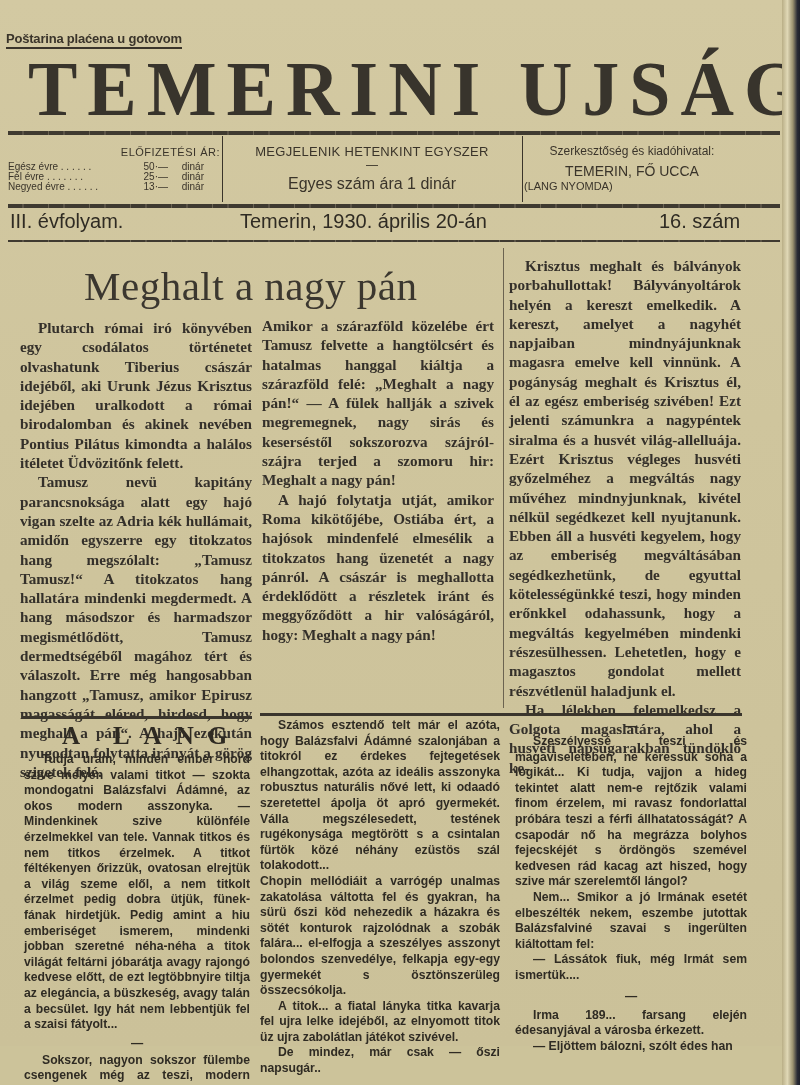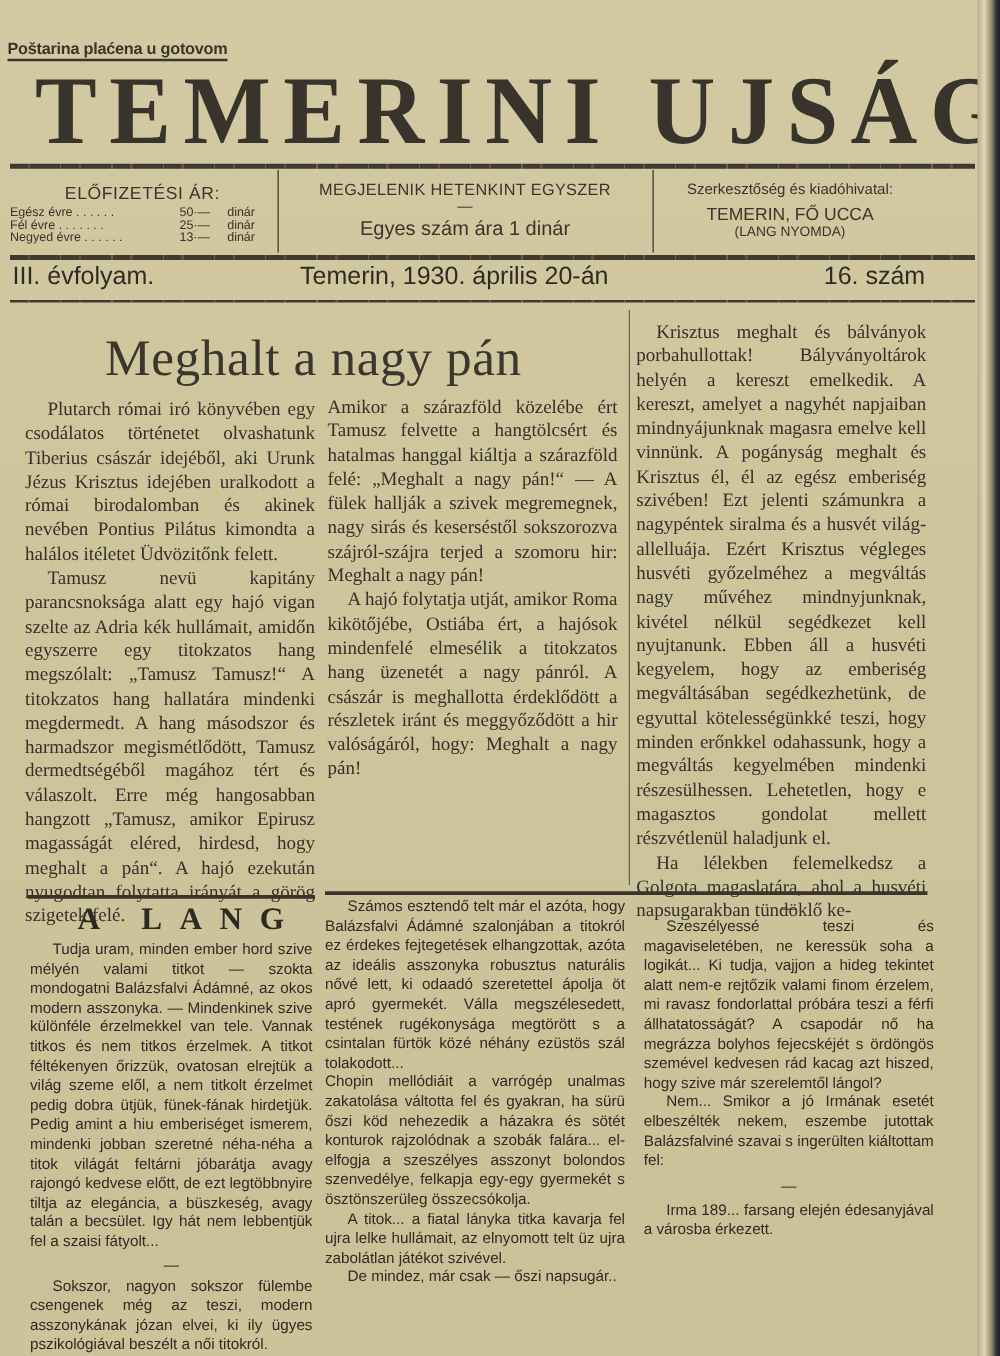--- a/index.html
+++ b/index.html
@@ -32,38 +32,38 @@
   .rule {
     position: absolute; left: 8px; width: 772px; height: 4px;
     background: repeating-linear-gradient(90deg, #3f3a30 0 14px, #5a5346 14px 16px, #3f3a30 16px 40px, #6b6453 40px 41px);
   }
   .rule.thin { height: 2px; }
   .info-box {
     position: absolute; top: 138px; height: 62px;
     font-family: "Liberation Sans", sans-serif; color: #3a342a;
   }
   .sep-v { position: absolute; top: 136px; width: 1px; height: 66px; background: #3a342a; }
-  .sub-title { text-align: center; font-size: 14px; letter-spacing: 0.5px; margin-top: 8px; }
+  .sub-title { text-align: right; font-size: 11px; letter-spacing: 0.5px; margin-top: 8px; }
   .price-row { display: flex; font-size: 10px; line-height: 10px; }
   .price-row .lbl { width: 120px; }
   .price-row .amt { width: 40px; text-align: right; }
   .price-row .cur { width: 36px; text-align: right; }
   .mid-a { text-align: center; font-size: 13px; margin-top: 6px; letter-spacing: 0.3px; }
   .mid-dash { text-align: center; font-size: 12px; line-height: 12px; }
   .mid-b { text-align: center; font-size: 16px; margin-top: 4px; }
   .right-a { text-align: center; font-size: 12px; margin-top: 6px; }
   .right-b { text-align: center; font-size: 14px; margin-top: 5px; }
-  .right-c { text-align: center; font-size: 11px; margin-top: 1px; }
+  .right-c { font-size: 11px; margin-top: 1px; }
   .dateline {
     position: absolute; top: 210px; left: 8px; width: 760px; height: 30px;
     font-family: "Liberation Sans", sans-serif; color: #2f2b23;
   }
   .dateline span { position: absolute; top: 0; font-size: 20px; }
   .col { position: absolute; font-size: 15.2px; line-height: 19.3px; text-align: justify; color: #34302a; }
-  .col p { margin: 0; text-indent: 0; }
+  .col p { margin: 0; text-indent: 0; font-weight: bold; }
   .col p.ind { text-indent: 18px; }
   .col2 p.ind { text-indent: 16px; }
   .headline {
     position: absolute; left: 84px; top: 262px; font-size: 41px; color: #3b372f;
     font-family: "Liberation Serif", serif; letter-spacing: 0.5px; white-space: nowrap;
   }
   .headline-2 {
     position: absolute; left: 62px; top: 722px; font-size: 25px; font-weight: bold;
     letter-spacing: 14px; font-family: "Liberation Serif", serif; color: #2e2a22;
   }
@@ -154,27 +154,29 @@
 
   <div class="col small" style="left:24px; top:752px; width:226px;">
     <p class="ind">Tudja uram, minden ember hord szive mélyén valami titkot — szokta mondogatni Balázsfalvi Ádámné, az okos modern asszonyka. — Mindenkinek szive különféle érzelmekkel van tele. Vannak titkos és nem titkos érzelmek. A titkot féltékenyen őrizzük, ovatosan elrejtük a világ szeme elől, a nem titkolt érzelmet pedig dobra ütjük, fünek-fának hirdetjük. Pedig amint a hiu emberiséget ismerem, mindenki jobban szeretné néha-néha a titok világát feltárni jóbarátja avagy rajongó kedvese előtt, de ezt legtöbbnyire tiltja az elegáncia, a büszkeség, avagy talán a becsület. Igy hát nem lebbentjük fel a szaisi fátyolt...</p>
     <p class="small-dash" style="text-indent:0; margin:2px 0;">—</p>
     <p class="ind">Sokszor, nagyon sokszor fülembe csengenek még az teszi, modern asszonykának józan elvei, ki ily ügyes pszikológiával beszélt a női titokról.</p>
   </div>
 
   <div class="col small" style="left:260px; top:718px; width:240px;">
     <p class="ind">Számos esztendő telt már el azóta, hogy Balázsfalvi Ádámné szalonjában a titokról ez érdekes fejtegetések elhangzottak, azóta az ideális asszonyka robusztus naturális nővé lett, ki odaadó szeretettel ápolja öt apró gyermekét. Válla megszélesedett, testének rugékonysága megtörött s a csintalan fürtök közé néhány ezüstös szál tolakodott...</p>
     <p>Chopin mellódiáit a varrógép unalmas zakatolása váltotta fel és gyakran, ha sürü őszi köd nehezedik a házakra és sötét konturok rajzolódnak a szobák falára... el-elfogja a szeszélyes asszonyt bolondos szenvedélye, felkapja egy-egy gyermekét s ösztönszerüleg összecsókolja.</p>
-    <p class="ind">A titok... a fiatal lányka titka kavarja fel ujra lelke hullámait, az elnyomott telt üz ujra zabolátlan játékot szivével.</p>
+    <p class="ind">A titok... a fiatal lányka titka kavarja fel ujra lelke idejéből, az elnyomott titok üz ujra zabolátlan játékot szivével.</p>
     <p class="ind">De mindez, már csak — őszi napsugár..</p>
   </div>
 
   <div class="col small" style="left:515px; top:718px; width:232px;">
     <p class="small-dash" style="text-indent:0;">—</p>
     <p class="ind">Szeszélyessé teszi és magaviseletében, ne keressük soha a logikát... Ki tudja, vajjon a hideg tekintet alatt nem-e rejtőzik valami finom érzelem, mi ravasz fondorlattal próbára teszi a férfi állhatatosságát? A csapodár nő ha megrázza bolyhos fejecskéjét s ördöngös szemével kedvesen rád kacag azt hiszed, hogy szive már szerelemtől lángol?</p>
     <p class="ind">Nem... Smikor a jó Irmának esetét elbeszélték nekem, eszembe jutottak Balázsfalviné szavai s ingerülten kiáltottam fel:</p>
+    <p class="ind">— Lássátok fiuk, még Irmát sem ismertük....</p>
     <p class="small-dash" style="text-indent:0; margin:4px 0;">—</p>
     <p class="ind">Irma 189... farsang elején édesanyjával a városba érkezett.</p>
+    <p class="ind">— Eljöttem bálozni, szólt édes han</p>
   </div>
 
 </div>
 
 <div class="edge"></div>
 
 </body></html>

